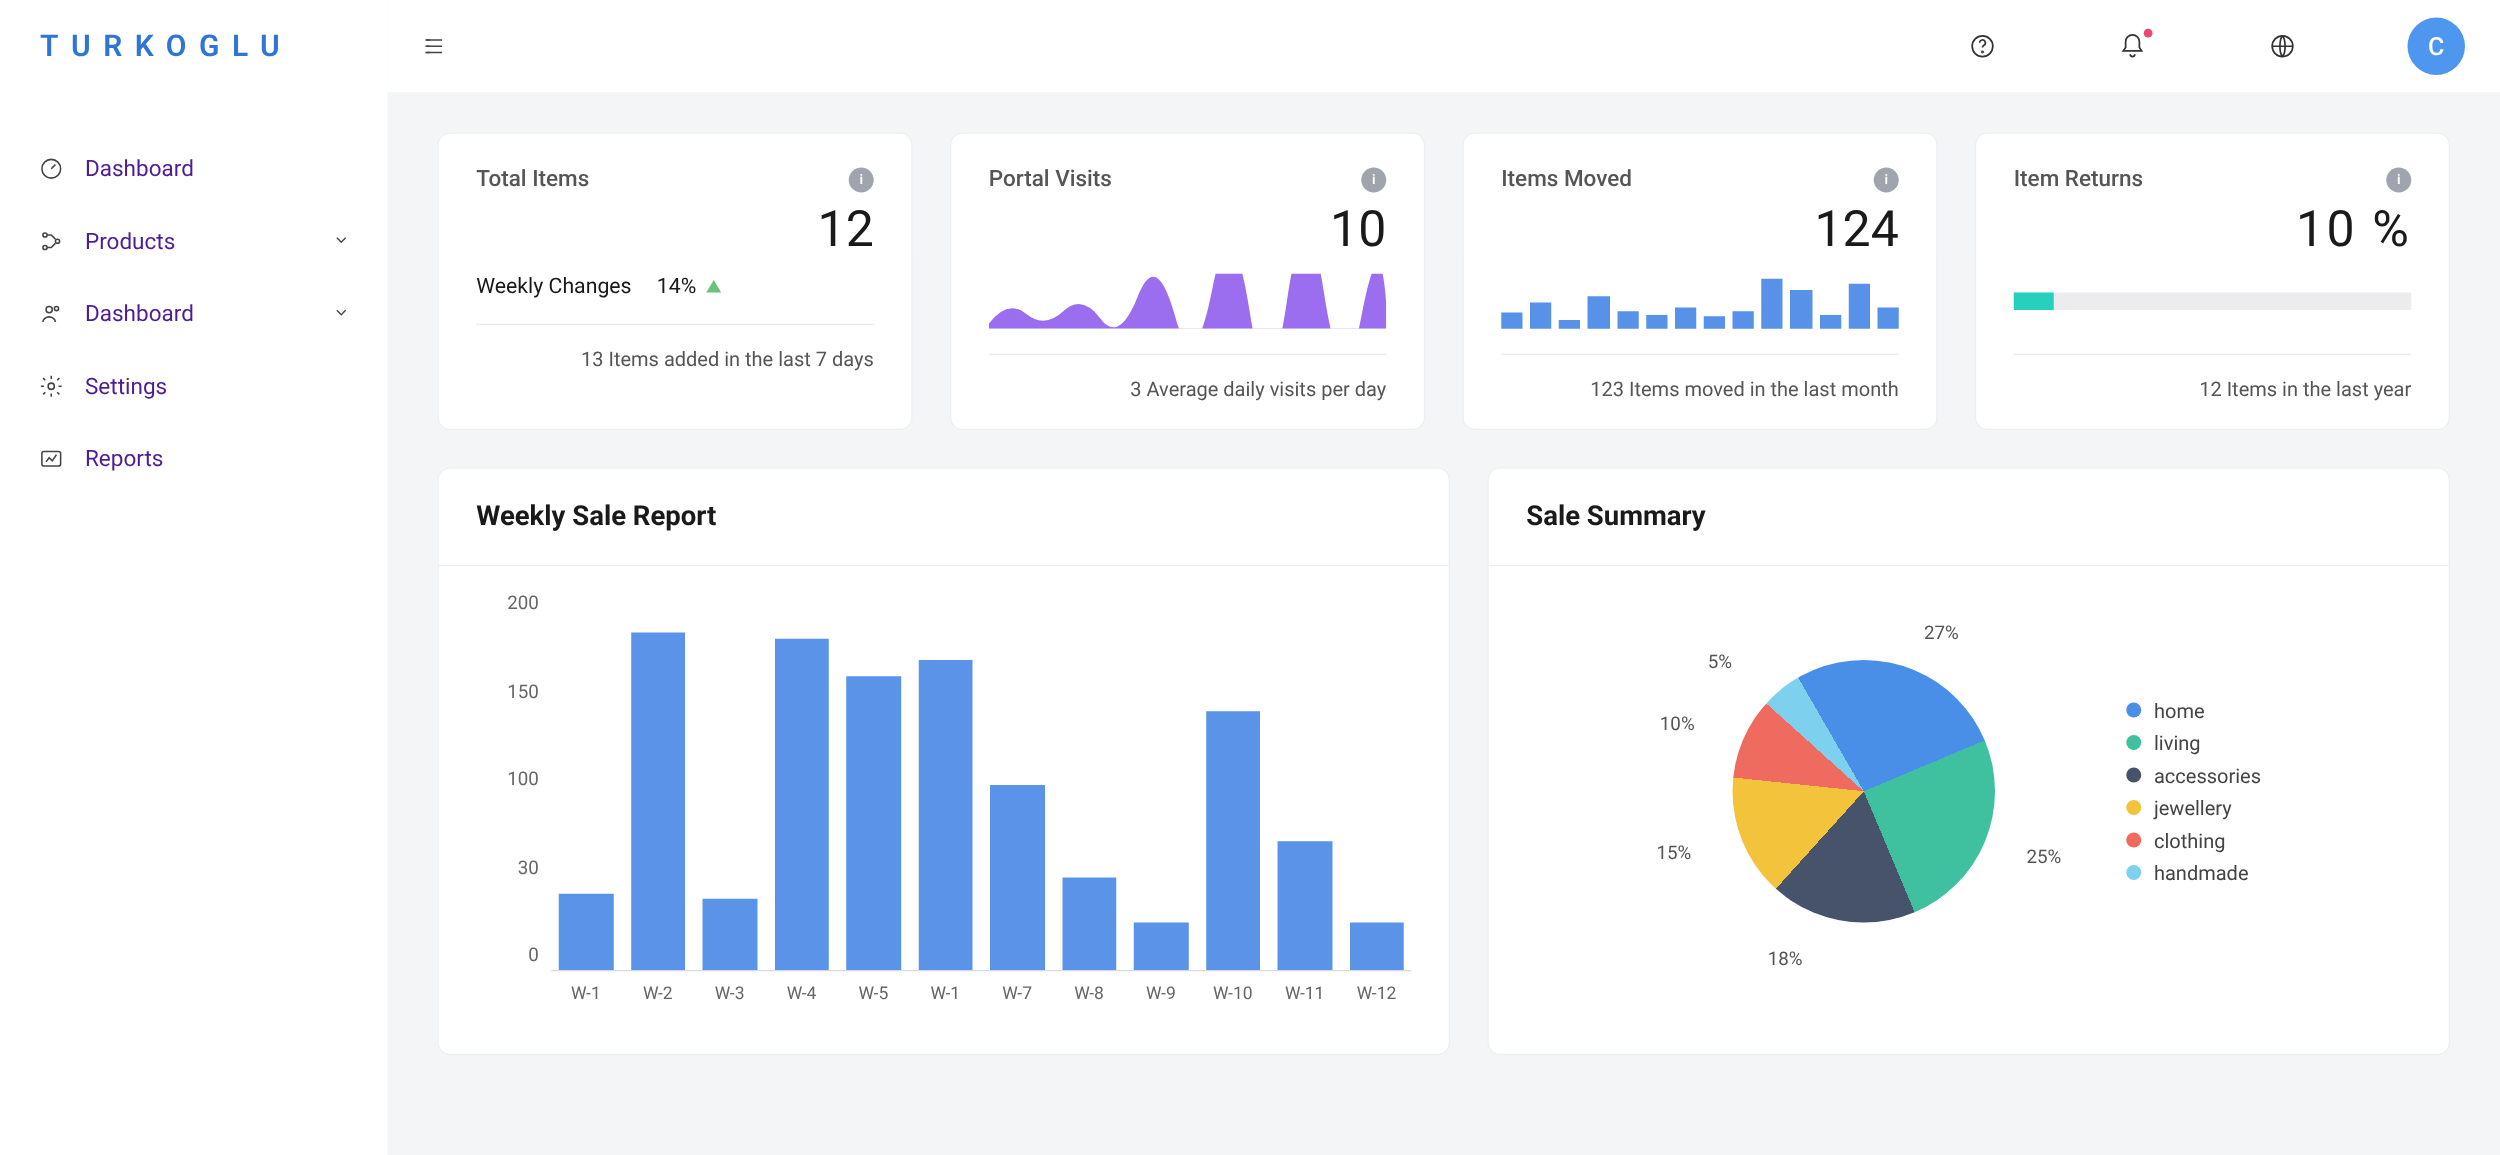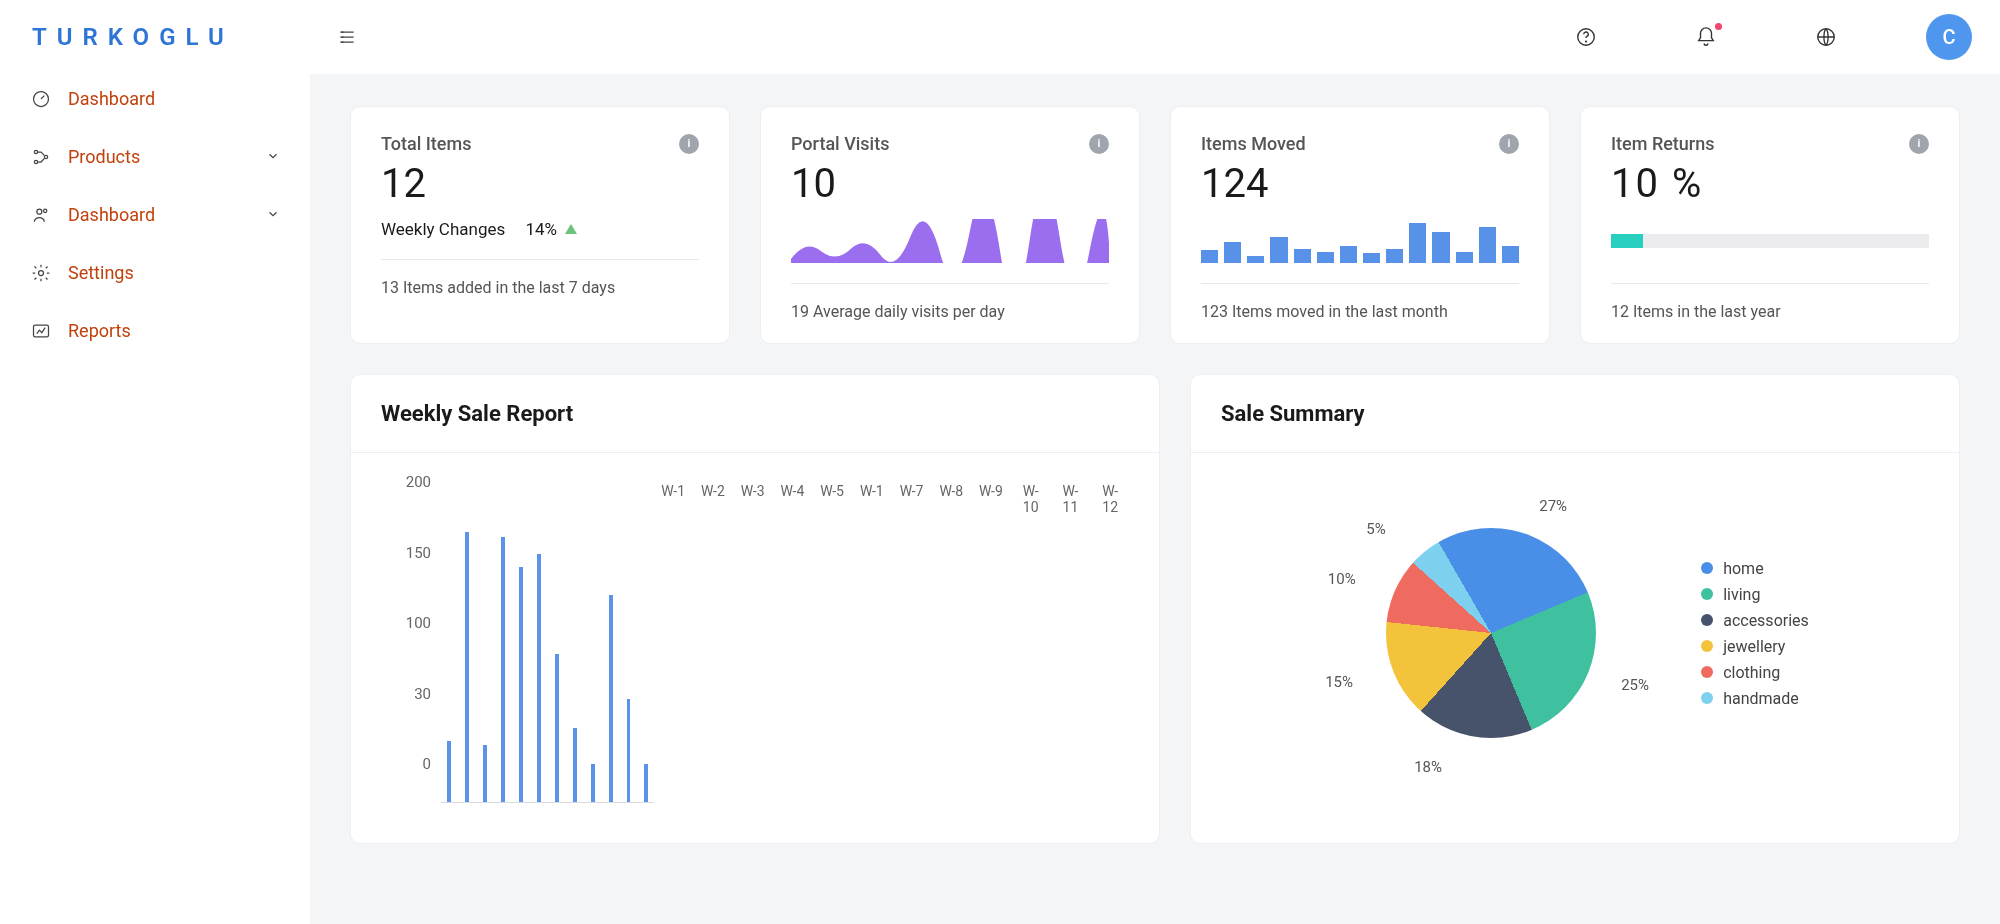--- a/index.html
+++ b/index.html
@@ -3,39 +3,39 @@
 <meta charset="utf-8">
 <style>
 * { box-sizing: border-box; margin: 0; padding: 0; }
 body { font-family: -apple-system, BlinkMacSystemFont, "Segoe UI", Roboto, sans-serif; background: #f4f5f7; color: #1a1a1a; }
 .root { display: flex; width: 2000px; height: 924px; overflow: hidden; }
 
 
 .sidebar { width: 310px; background: #fff; display: flex; flex-direction: column; }
 .sidebar-logo { height: 74px; display: flex; align-items: center; padding-left: 32px; letter-spacing: 10px; font-size: 24px; font-weight: 600; color: #2f75d6; }
 .sidebar-nav { padding: 14px 10px; }
-.nav-item { display: flex; align-items: flex-start; height: 58px; padding: 0 20px; font-size: 18px; color: #c2410c; cursor: pointer; border-radius: 6px; }
+.nav-item { display: flex; align-items: flex-end; height: 58px; padding: 0 20px; font-size: 18px; color: #4c1d95; cursor: pointer; border-radius: 6px; }
 .nav-icon { width: 22px; height: 22px; margin-right: 16px; display:flex; align-items:center; justify-content:center; }
 .nav-icon svg { width: 20px; height: 20px; stroke: #444; fill: none; stroke-width: 1.5; }
 .nav-item .chevron { margin-left: auto; }
 .chevron svg { width: 14px; height: 14px; stroke: #444; stroke-width:2; fill:none; }
 
 
 .main { flex: 1; display: flex; flex-direction: column; }
 .topbar { height: 74px; background: #fff; display: flex; align-items: center; padding: 0 28px 0 22px; }
 .menu-toggle { width: 30px; height: 30px; cursor:pointer; display:flex; align-items:center; justify-content:center; }
 .menu-toggle svg { width: 20px; height: 20px; stroke: #444; stroke-width:1.5; fill:none; }
 .topbar-spacer { flex: 1; }
 .topbar-icon { width: 40px; height: 40px; margin: 0 40px; display:flex; align-items:center; justify-content:center; cursor:pointer; position:relative; }
 .topbar-icon svg { width: 22px; height: 22px; stroke:#333; stroke-width:1.5; fill:none; }
 .notif-dot { position:absolute; top:6px; right:4px; width:7px; height:7px; border-radius:50%; background:#ef476f; }
 .avatar { width: 46px; height: 46px; border-radius: 50%; background: #4f97ee; color: #fff; display:flex; align-items:center; justify-content:center; font-size:20px; font-weight:500; margin-left: 40px; cursor:pointer; }
 
 .content { flex:1; background:#f4f5f7; padding: 32px 40px; overflow:auto; }
-.grid-top { display: grid; grid-template-columns: repeat(4, 1fr); gap: 30px; }
+.grid-top { display: grid; grid-template-columns: repeat(4, 1fr); gap: 30px; text-align: right; }
 .card { background:#fff; border:1px solid #eceef2; border-radius:10px; padding: 26px 30px 22px; }
 .card-head { display:flex; align-items:center; justify-content:space-between; }
 .card-label { color:#555; font-size:18px; font-weight:500; }
 .info-badge { width:20px; height:20px; border-radius:50%; background:#a0a5ad; color:#fff; display:flex; align-items:center; justify-content:center; font-size:11px; font-weight:600; font-style: normal; }
 .card-value { font-size:40px; font-weight:400; margin-top:6px; }
 .card-pct { letter-spacing:2px; }
 .card .sparkline, .card .minibars, .card .meter { height: 44px; margin-top: 12px; }
 .card-sub { color:#555; font-size:16px; border-top:1px solid #e8e9ee; margin-top:20px; padding-top:18px; }
 .weekly-line { display:flex; align-items:center; gap:8px; font-size:17px; margin-top: 12px; }
 .up-arrow { width:0; height:0; border-left:6px solid transparent; border-right:6px solid transparent; border-bottom:10px solid #6bc27a; }
@@ -47,21 +47,21 @@
 .meter-fill { height:100%; background:#27cfbf; }
 
 .grid-bottom { display:grid; grid-template-columns: 810px 1fr; gap:30px; margin-top:30px; }
 .panel { background:#fff; border:1px solid #eceef2; border-radius:10px; }
 .panel-title { font-size:22px; font-weight:700; padding:26px 30px; border-bottom:1px solid #eceef2; }
 .panel-body { padding: 20px 30px 40px; }
 
 
 .barchart { position:relative; height: 330px; display:flex; }
 .y-axis { width: 60px; display:flex; flex-direction:column; justify-content:space-between; align-items:flex-end; padding-right:10px; color:#666; font-size:15px; padding-bottom:30px; }
-.plot { flex:1; display:flex; }
+.plot { flex:1; display:flex; flex-direction:column; }
 .bars-area { flex:1; display:flex; align-items:flex-end; gap:14px; border-bottom:1px solid #d8d9dd; padding: 0 6px; }
 .bars-area .col { flex:1; display:flex; flex-direction:column; align-items:center; }
 .bars-area .bar { width: 100%; max-width: 46px; background:#5a93e8; }
 .x-labels { display:flex; gap:14px; padding:10px 6px 0; }
 .x-labels .xl { flex:1; text-align:center; font-size:14px; color:#666; }
 
 
 .pie-area { display:flex; align-items:center; justify-content:center; gap:60px; padding:30px 20px 40px; }
 .pie-wrap { position:relative; width: 300px; height: 300px; }
 .pie { width: 210px; height:210px; border-radius:50%; position:absolute; left:45px; top:45px; }
@@ -188,21 +188,21 @@
           <div class="card-head">
             <span class="card-label">Portal Visits</span>
             <span class="info-badge">i</span>
           </div>
           <div class="card-value">10</div>
           <div class="sparkline">
             <svg viewBox="0 0 320 44" preserveAspectRatio="none" style="width:100%;height:100%">
               <path d="M0 40 Q15 20 30 32 T60 30 T90 36 T120 18 T150 34 T180 12 T210 30 T240 22 T270 16 T300 34 T320 24 L320 44 L0 44 Z" fill="#9b6ef0"></path>
             </svg>
           </div>
-          <div class="card-sub">19 Average daily visits per day</div>
+          <div class="card-sub">3 Average daily visits per day</div>
         </div>
 
         <div class="card">
           <div class="card-head">
             <span class="card-label">Items Moved</span>
             <span class="info-badge">i</span>
           </div>
           <div class="card-value">124</div>
           <div class="minibars" id="minibars">
               <div class="mb" style="height: 12.8571px;"></div>

